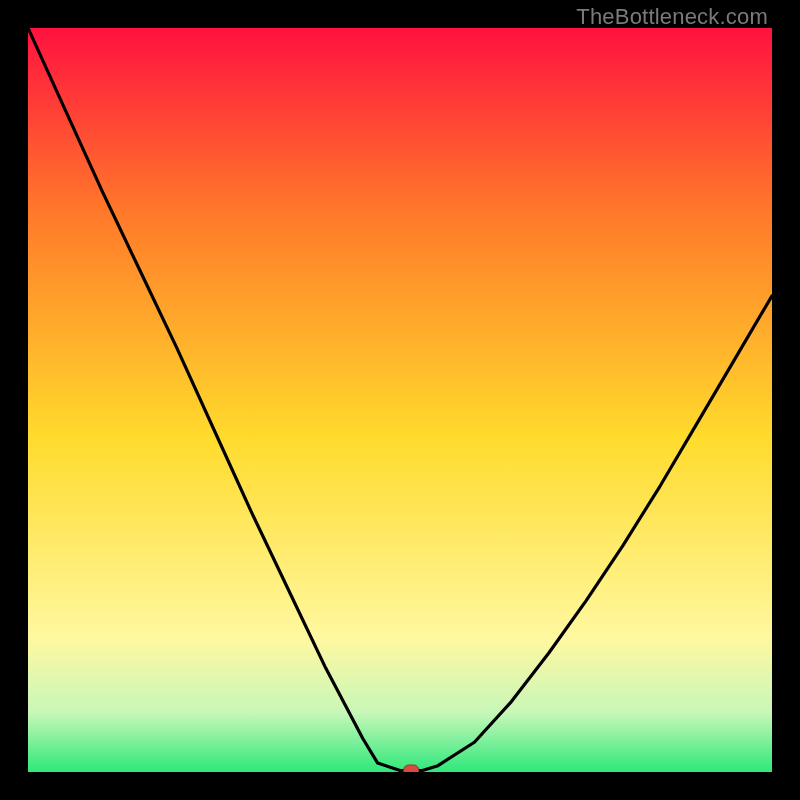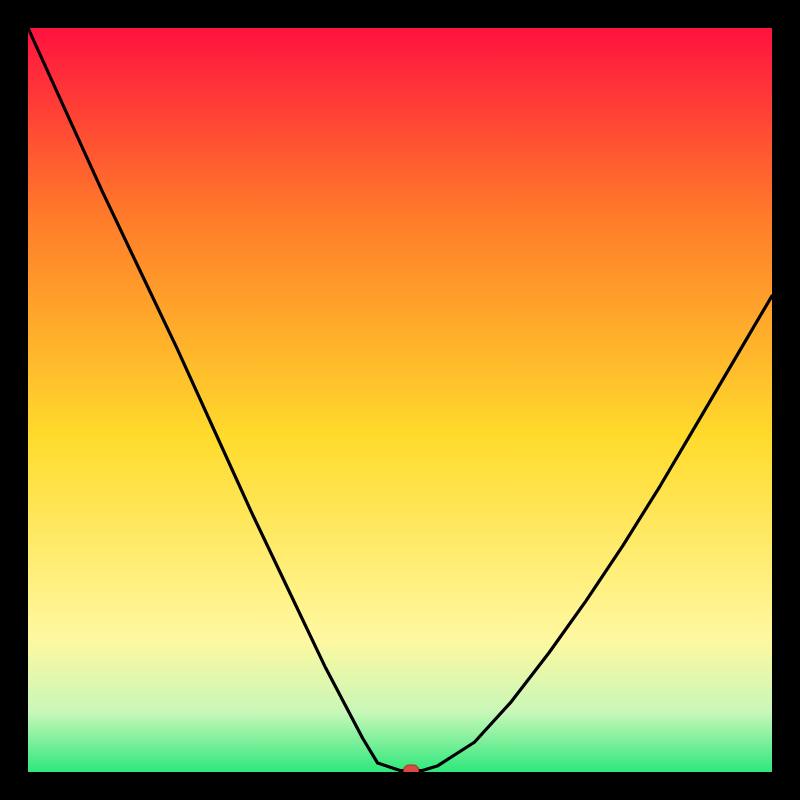--- a/index.html
+++ b/index.html
@@ -37,20 +37,21 @@
     font-size: 22px;
     color: #7a7a7a;
     letter-spacing: 0.2px;
     font-weight: 500;
   }
 </style>
 </head>
 <body>
 
 <div class="outer">
+  <div class="watermark">TheBottleneck.com</div>
 
   <div class="plot-area">
     <svg viewBox="0 0 744 744">
       <defs>
         <linearGradient id="bg-grad" x1="0" y1="0" x2="0" y2="1">
           <stop id="g0" offset="0%" stop-color="#ff123f"></stop>
           <stop id="g1" offset="25%" stop-color="#ff7a2a"></stop>
           <stop id="g2" offset="55%" stop-color="#ffdb2c"></stop>
           <stop id="g3" offset="82%" stop-color="#fff8a0"></stop>
           <stop id="g4" offset="92%" stop-color="#c8f7b8"></stop>

